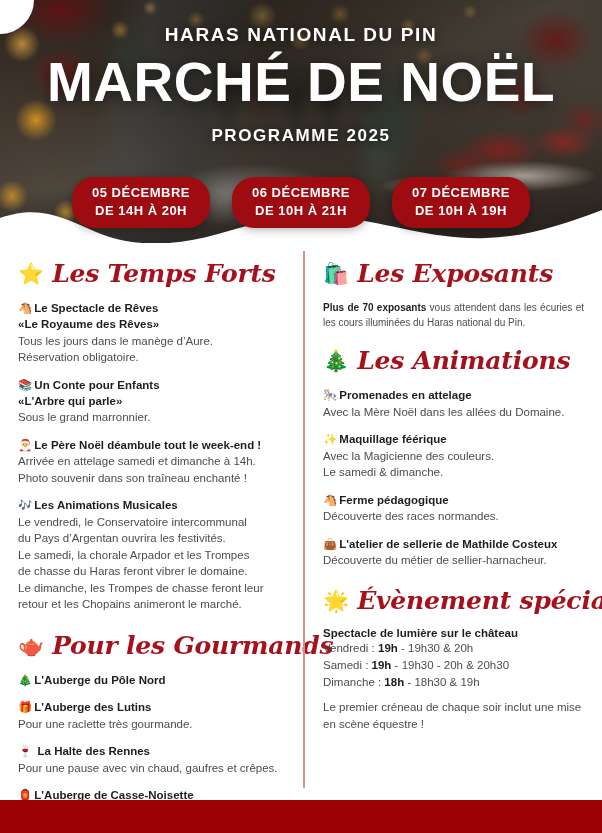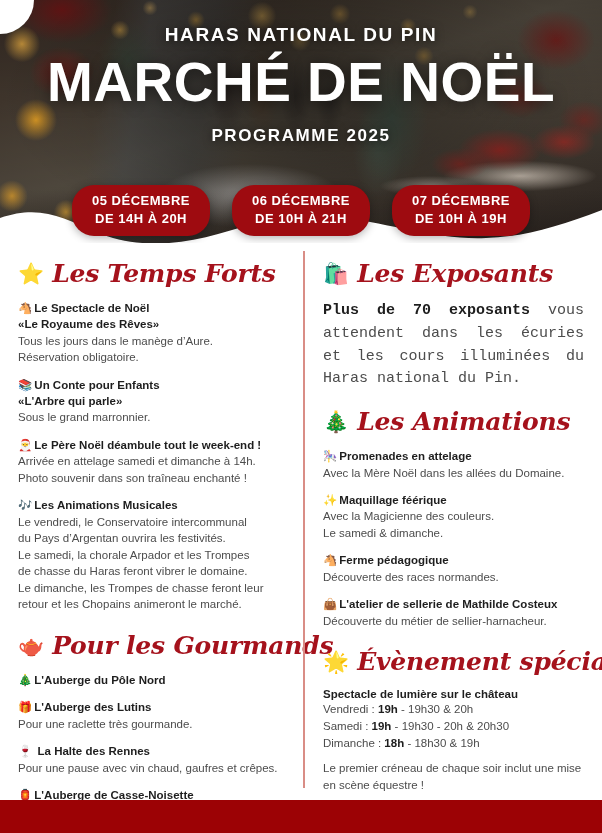--- a/index.html
+++ b/index.html
@@ -139,21 +139,21 @@
     font-size: 17px;
     font-weight: bold;
     letter-spacing: 1.6px;
     margin-top: 14px;
     text-shadow: 0 1px 8px rgba(0,0,0,.55);
   }
 
   
   .pills {
     position: absolute;
-    left: 0; right: 0; top: 185px;
+    left: 0; right: 0; top: 177px;
     display: flex;
     justify-content: center;
     gap: 22px;
     z-index: 5;
   }
 
   .pill {
     background: #9e0b10;
     color: #ffffff;
     border-radius: 22px;
@@ -241,25 +241,24 @@
     margin-right: 2px;
   }
 
   .entry-line {
     font-size: 11.5px;
     color: #4c4c4c;
     line-height: 1.44;
   }
 
   .para {
-    font-size: 15px;
+    font-size: 10px;
     color: #4c4c4c;
     line-height: 1.52;
     text-align: justify;
-    font-family: Liberation Mono, monospace;
   }
 
   .para b { color: #1e1e1e; }
 
   .sched-title {
     font-size: 11.5px;
     font-weight: bold;
     color: #1e1e1e;
     margin-bottom: 1px;
   }
@@ -332,21 +331,21 @@
 
     <div class="col col-left">
 
       <div class="sec-head">
         <span class="sec-ico">⭐</span>
         <span class="sec-title">Les Temps Forts</span>
       </div>
 
       <div class="entry">
         <div class="entry-title">
-          <span class="ico">🐴</span><span>Le Spectacle de Noël</span>
+          <span class="ico">🐴</span><span>Le Spectacle de Rêves</span>
         </div>
         <div class="entry-title">«Le Royaume des Rêves»</div>
         <div class="entry-line">Tous les jours dans le manège d’Aure.</div>
         <div class="entry-line">Réservation obligatoire.</div>
       </div>
 
       <div class="entry">
         <div class="entry-title">
           <span class="ico">📚</span><span>Un Conte pour Enfants</span>
         </div>

